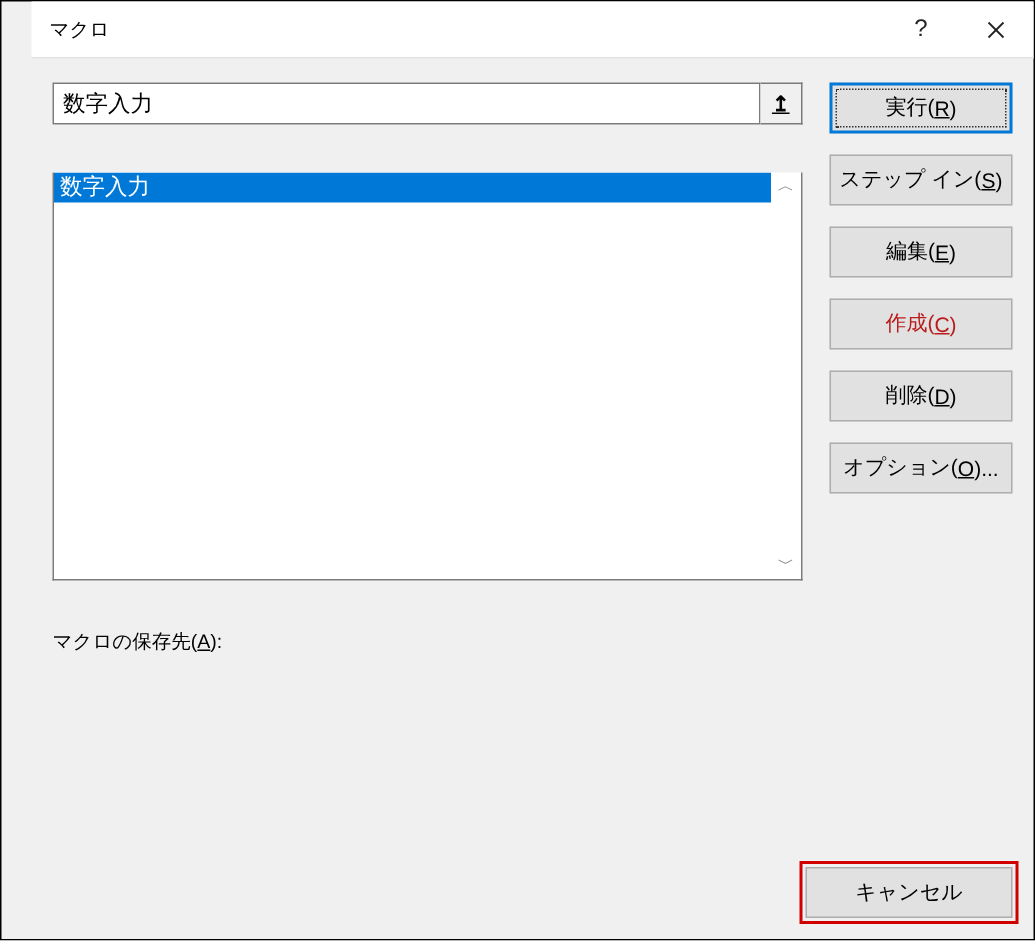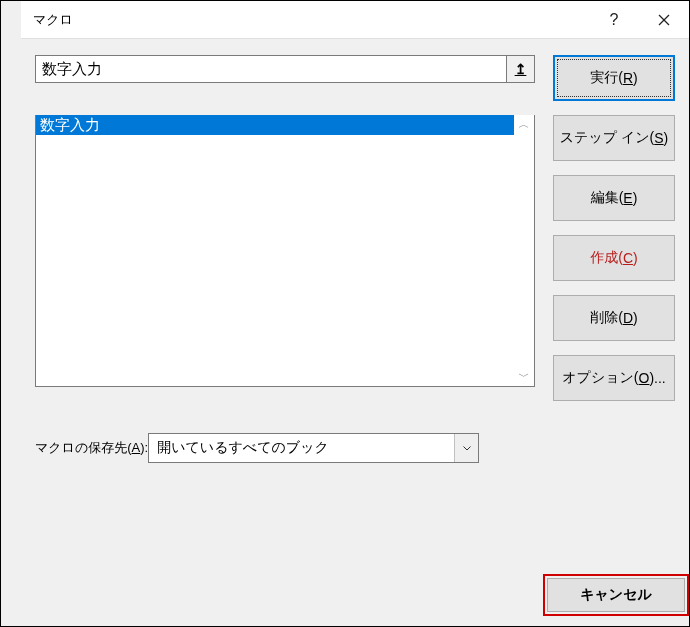--- a/index.html
+++ b/index.html
@@ -130,21 +130,21 @@
     user-select: none;
   }
   .right-col {
     flex: 1;
     display: flex;
     flex-direction: column;
     gap: 14px;
     padding-top: 0;
   }
   .btn {
-    height: 46px;
+    height: 34px;
     border: 1px solid #adadad;
     background: #e1e1e1;
     font-size: 14px;
     font-family: inherit;
     display: flex;
     align-items: center;
     justify-content: center;
     padding: 0 4px;
     white-space: nowrap;
   }
@@ -189,23 +189,22 @@
     align-items: center;
     justify-content: center;
   }
   .storage-select-btn svg { width: 8px; height: 5px; }
   .desc-label {
     margin-top: 14px;
     font-size: 13px;
   }
   .footer {
     position: absolute;
-    right: 4px;
+    right: 14px;
     bottom: 14px;
-    font-weight: bold;
   }
   .cancel-btn {
     width: 138px;
     height: 34px;
     border: 1px solid #adadad;
     background: #e1e1e1;
     font-size: 14px;
     font-family: inherit;
     display: flex;
     align-items: center;
@@ -287,28 +286,20 @@
             <span>)...</span>
         </div>
       </div>
 
     </div>
 
     <div class="storage-row">
       <div class="storage-label">
         <span>マクロの保存先(</span><u>A</u><span>):</span>
       </div>
-      <div class="storage-select-wrap">
-        <div class="storage-select-text">開いているすべてのブック</div>
-        <div class="storage-select-btn">
-          <svg viewBox="0 0 8 5">
-            <polyline points="0.5,0.5 4,4 7.5,0.5" fill="none" stroke="#333" stroke-width="1"></polyline>
-          </svg>
-        </div>
-      </div>
     </div>
 
 
     <div class="footer">
       <div class="cancel-btn">キャンセル</div>
     </div>
 
   </div>
 </div>
 

